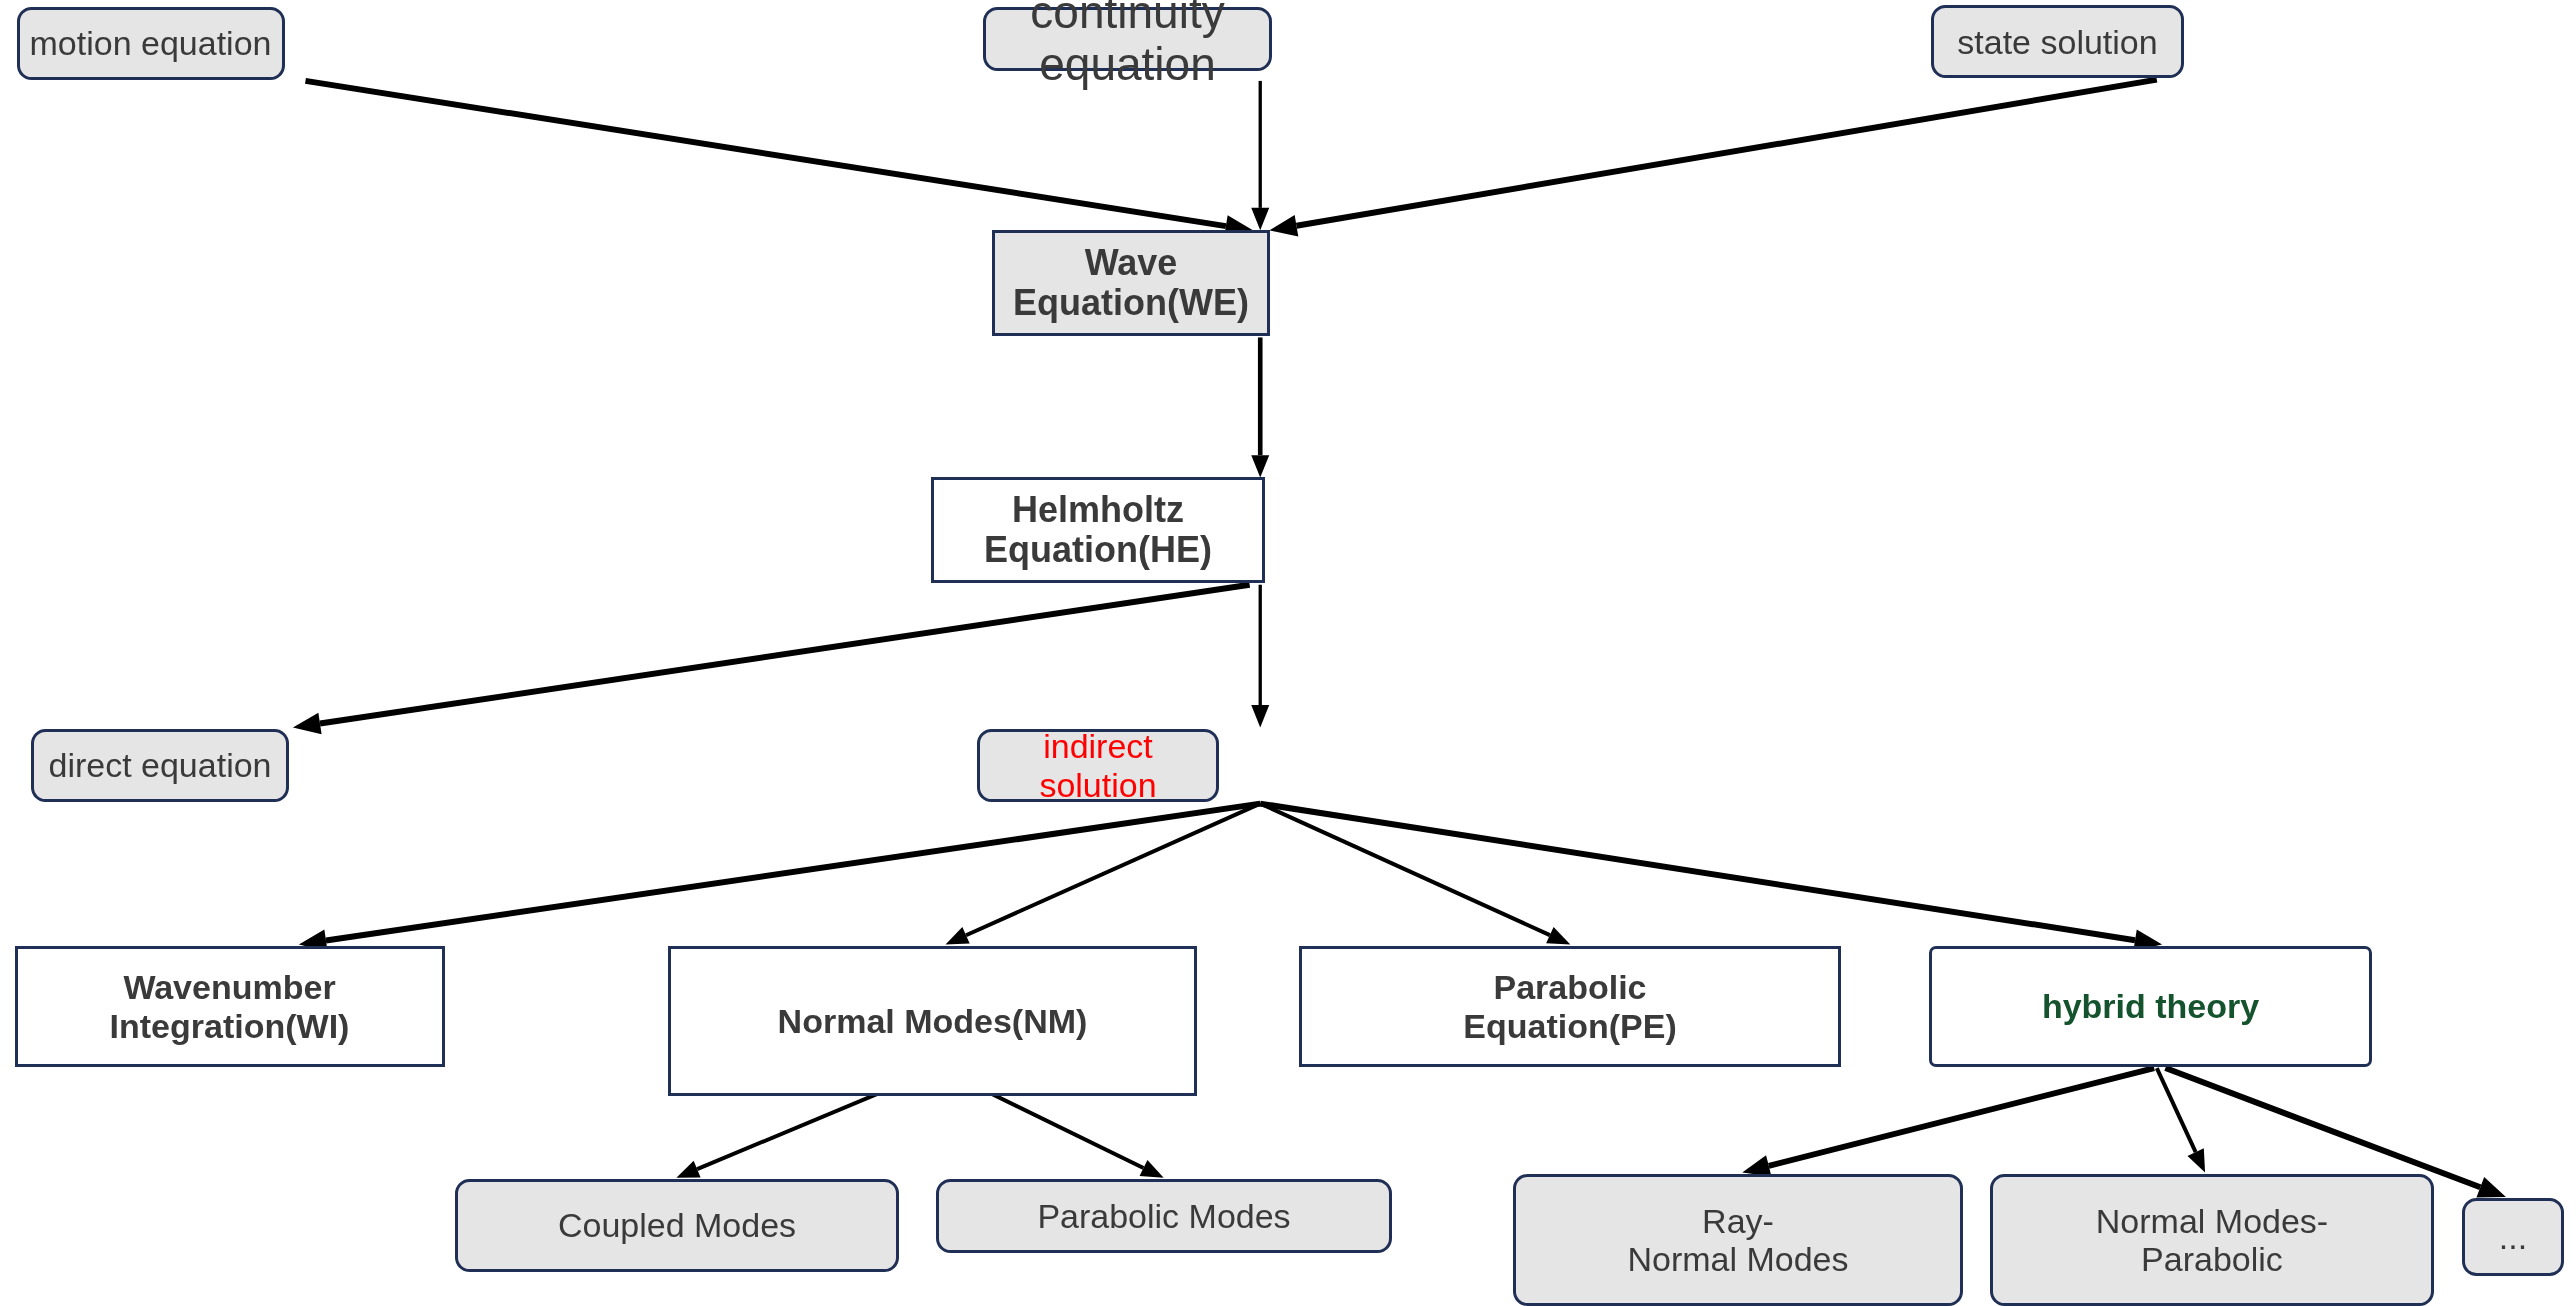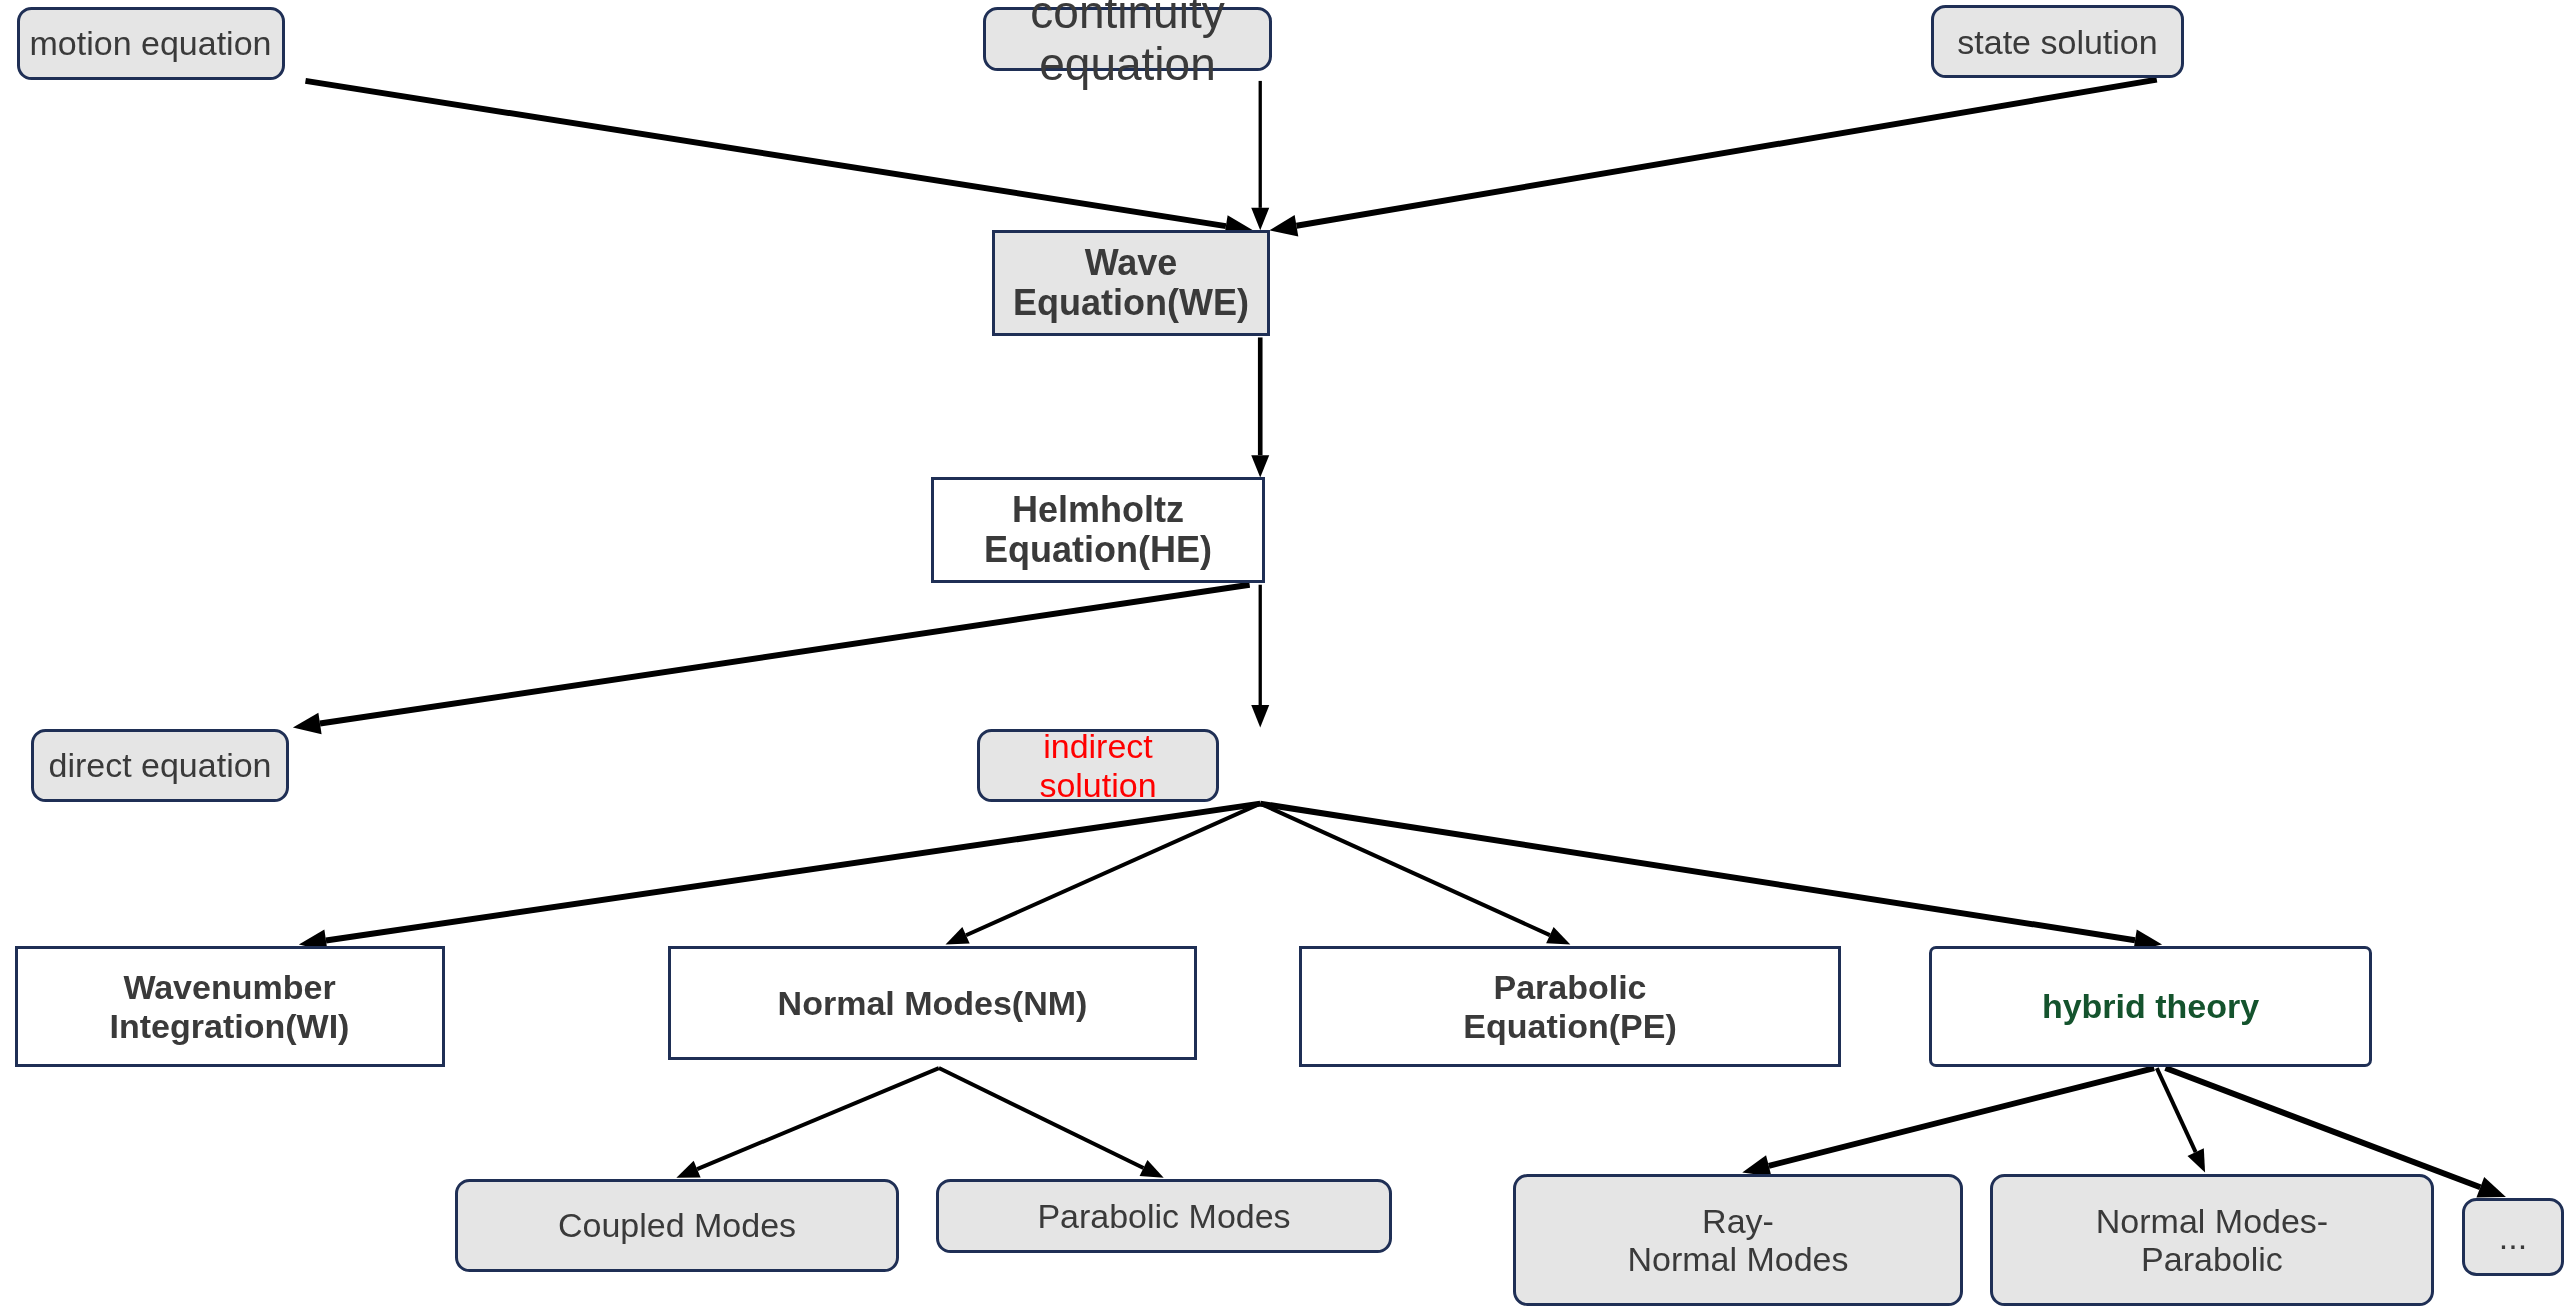--- a/index.html
+++ b/index.html
@@ -126,21 +126,21 @@
     <div class="node rounded fill-gray" style="left: 31px; top: 729px; width: 258px; height: 73px; font-size: 34px; border-color: rgb(31, 47, 85); color: rgb(58, 58, 58);">
       <span class="node-label">direct equation</span>
     </div>
     <div class="node rounded fill-gray red" style="left: 977px; top: 729px; width: 242px; height: 73px; font-size: 34px; border-color: rgb(31, 47, 85); color: rgb(255, 0, 0);">
       <span class="node-label">indirect solution</span>
     </div>
     <div class="node square fill-white bold" style="left: 14.5px; top: 946px; width: 430px; height: 121px; font-size: 34px; border-color: rgb(31, 47, 85); color: rgb(58, 58, 58);">
       <span class="node-label">Wavenumber
 Integration(WI)</span>
     </div>
-    <div class="node square fill-white bold" style="left: 668px; top: 946px; width: 529px; height: 114px; font-size: 34px; border-color: rgb(31, 47, 85); color: rgb(58, 58, 58);">
+    <div class="node square fill-white bold" style="left: 668px; top: 946px; width: 529px; height: 150px; font-size: 34px; border-color: rgb(31, 47, 85); color: rgb(58, 58, 58);">
       <span class="node-label">Normal Modes(NM)</span>
     </div>
     <div class="node square fill-white bold" style="left: 1299px; top: 946px; width: 542px; height: 121px; font-size: 34px; border-color: rgb(31, 47, 85); color: rgb(58, 58, 58);">
       <span class="node-label">Parabolic
 Equation(PE)</span>
     </div>
     <div class="node square fill-white bold" style="left: 1929px; top: 946px; width: 443px; height: 121px; font-size: 34px; border-color: rgb(31, 47, 85); color: #14532d; border-radius: 7px;">
       <span class="node-label">hybrid theory</span>
     </div>
     <div class="node rounded fill-gray" style="left: 455px; top: 1179px; width: 444px; height: 93px; font-size: 34px; border-color: rgb(31, 47, 85); color: rgb(58, 58, 58);">

